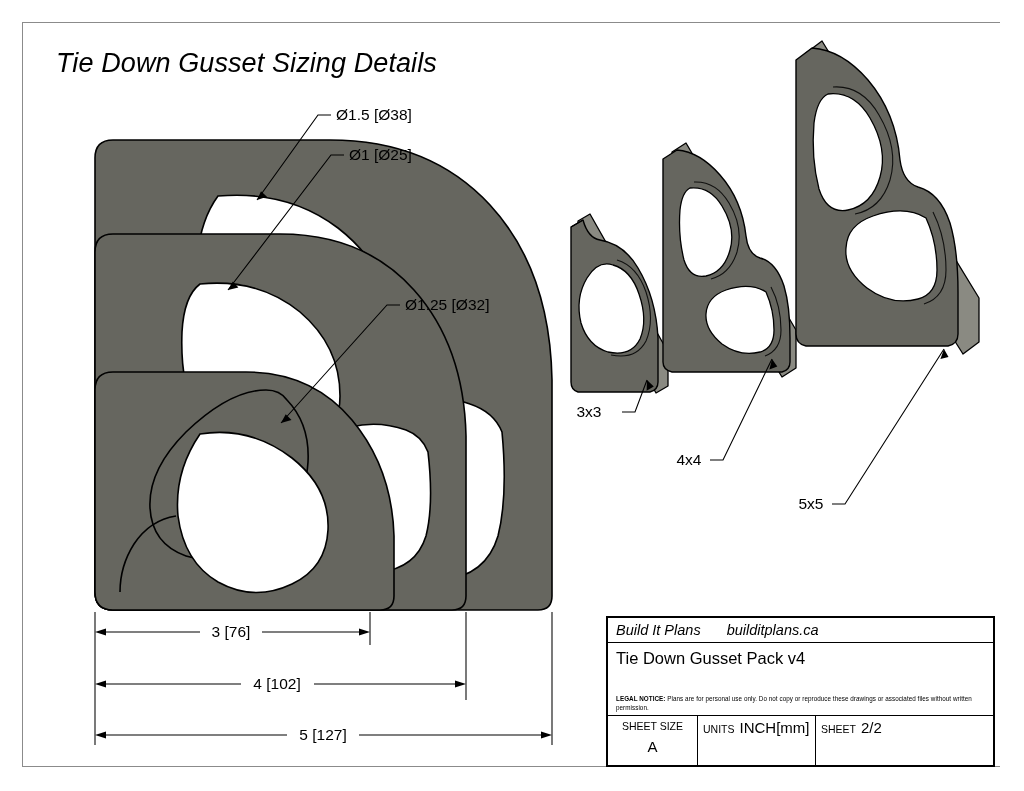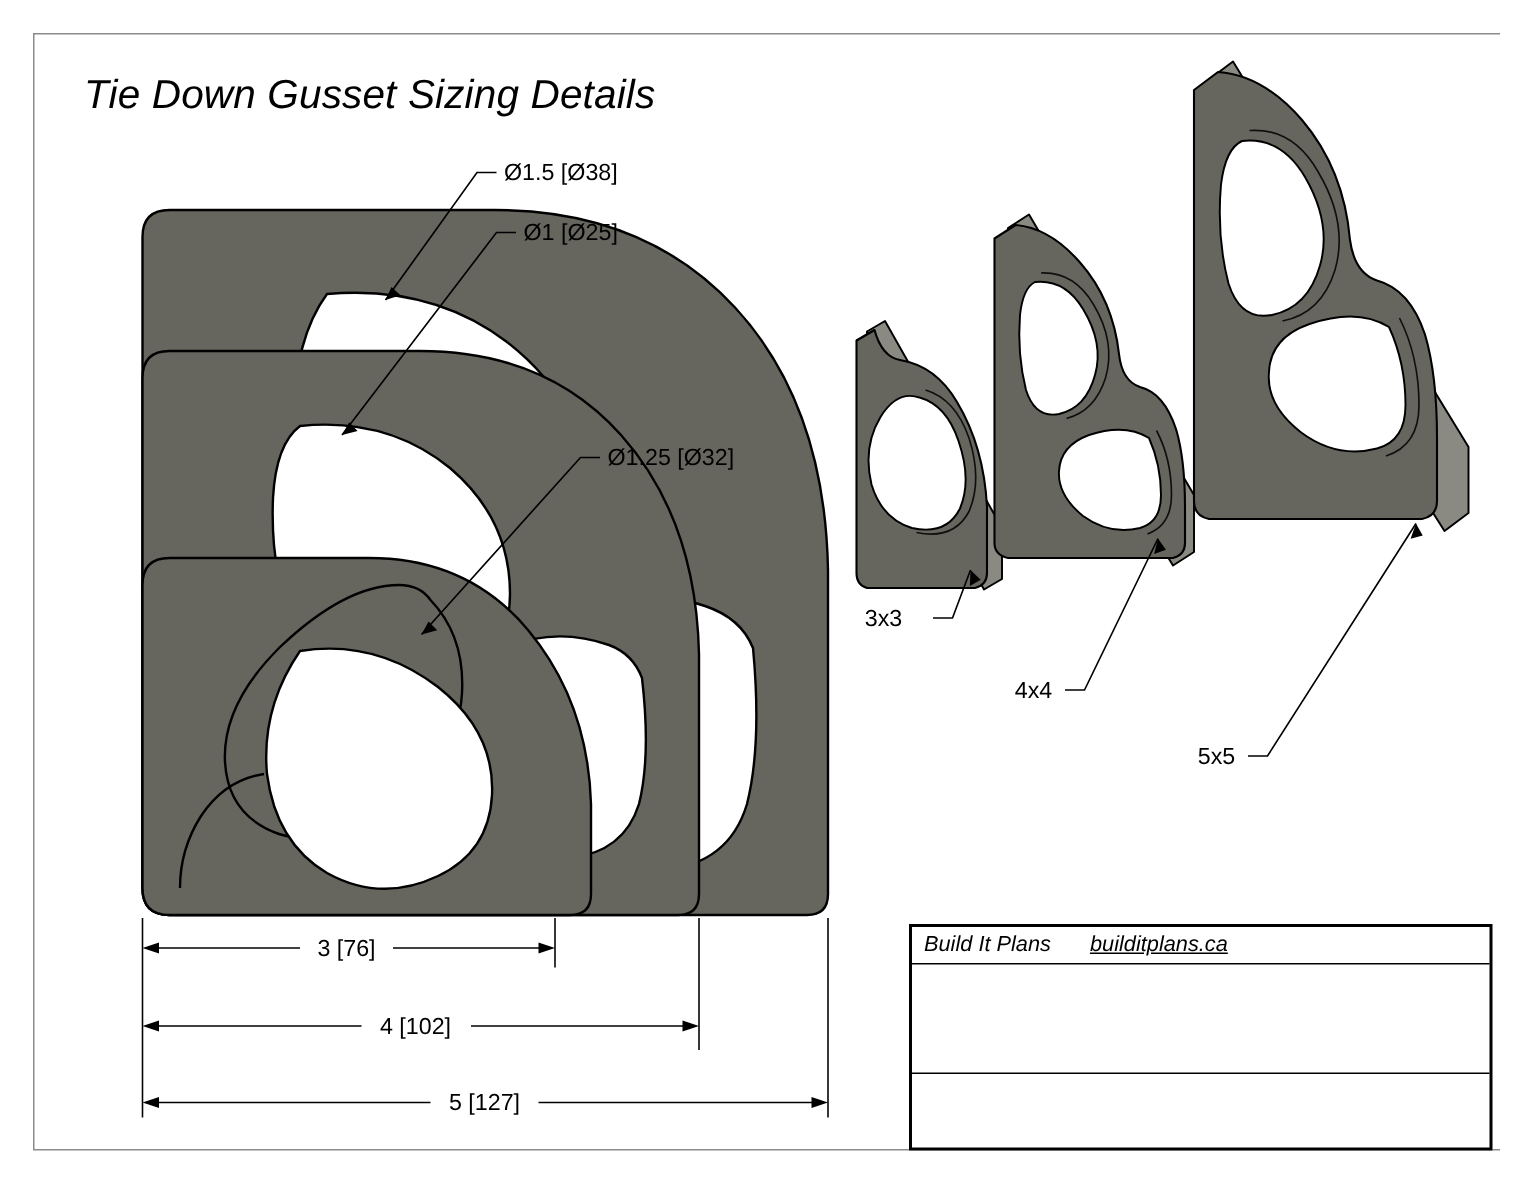--- a/index.html
+++ b/index.html
@@ -112,21 +112,21 @@
     border-bottom: 1.6px solid #000;
     box-sizing: border-box;
     display: flex;
     align-items: center;
     padding: 0 8px;
     gap: 26px;
     font-style: italic;
     font-size: 14.5px;
   }
   #brand-name { white-space: nowrap; }
-  #brand-site { white-space: nowrap; text-decoration: underline; }
+  #brand-site { white-space: nowrap; }
   .tb-projrow {
     flex: 1 1 auto;
     padding: 6px 0 0 8px;
     box-sizing: border-box;
     position: relative;
   }
   #project-name {
     font-size: 16.5px;
   }
   #legal-notice {
@@ -499,23 +499,41 @@
   </svg>
 
   <div id="title-block">
 
     <div class="tb-upper">
       <div class="tb-upper-right">
         <div class="tb-brandrow">
           <span id="brand-name">Build It Plans</span>
           <span id="brand-site">builditplans.ca</span>
         </div>
+        <div class="tb-projrow">
+          <span id="project-name">Tie Down Gusset Pack v4</span>
+          <div id="legal-notice"><b>LEGAL NOTICE:</b><span> Plans are for personal use only. Do not copy or reproduce these drawings or associated files without written permission.</span></div>
+        </div>
       </div>
     </div>
 
     <div class="tb-lower">
+      <div class="tb-cell tb-sheetsize">
+        <span class="tb-hdr">SHEET SIZE</span>
+        <span class="tb-val-big">A</span>
+      </div>
       <div class="tb-right-grid">
+        <div class="tb-row">
+          <div class="tb-subcell first">
+            <span class="tb-lbl">UNITS</span>
+            <span class="tb-v">INCH[mm]</span>
+          </div>
+          <div class="tb-subcell second">
+            <span class="tb-lbl">SHEET</span>
+            <span class="tb-v">2/2</span>
+          </div>
+        </div>
       </div>
     </div>
 
   </div>
 
 </div>
 
 </body></html>

